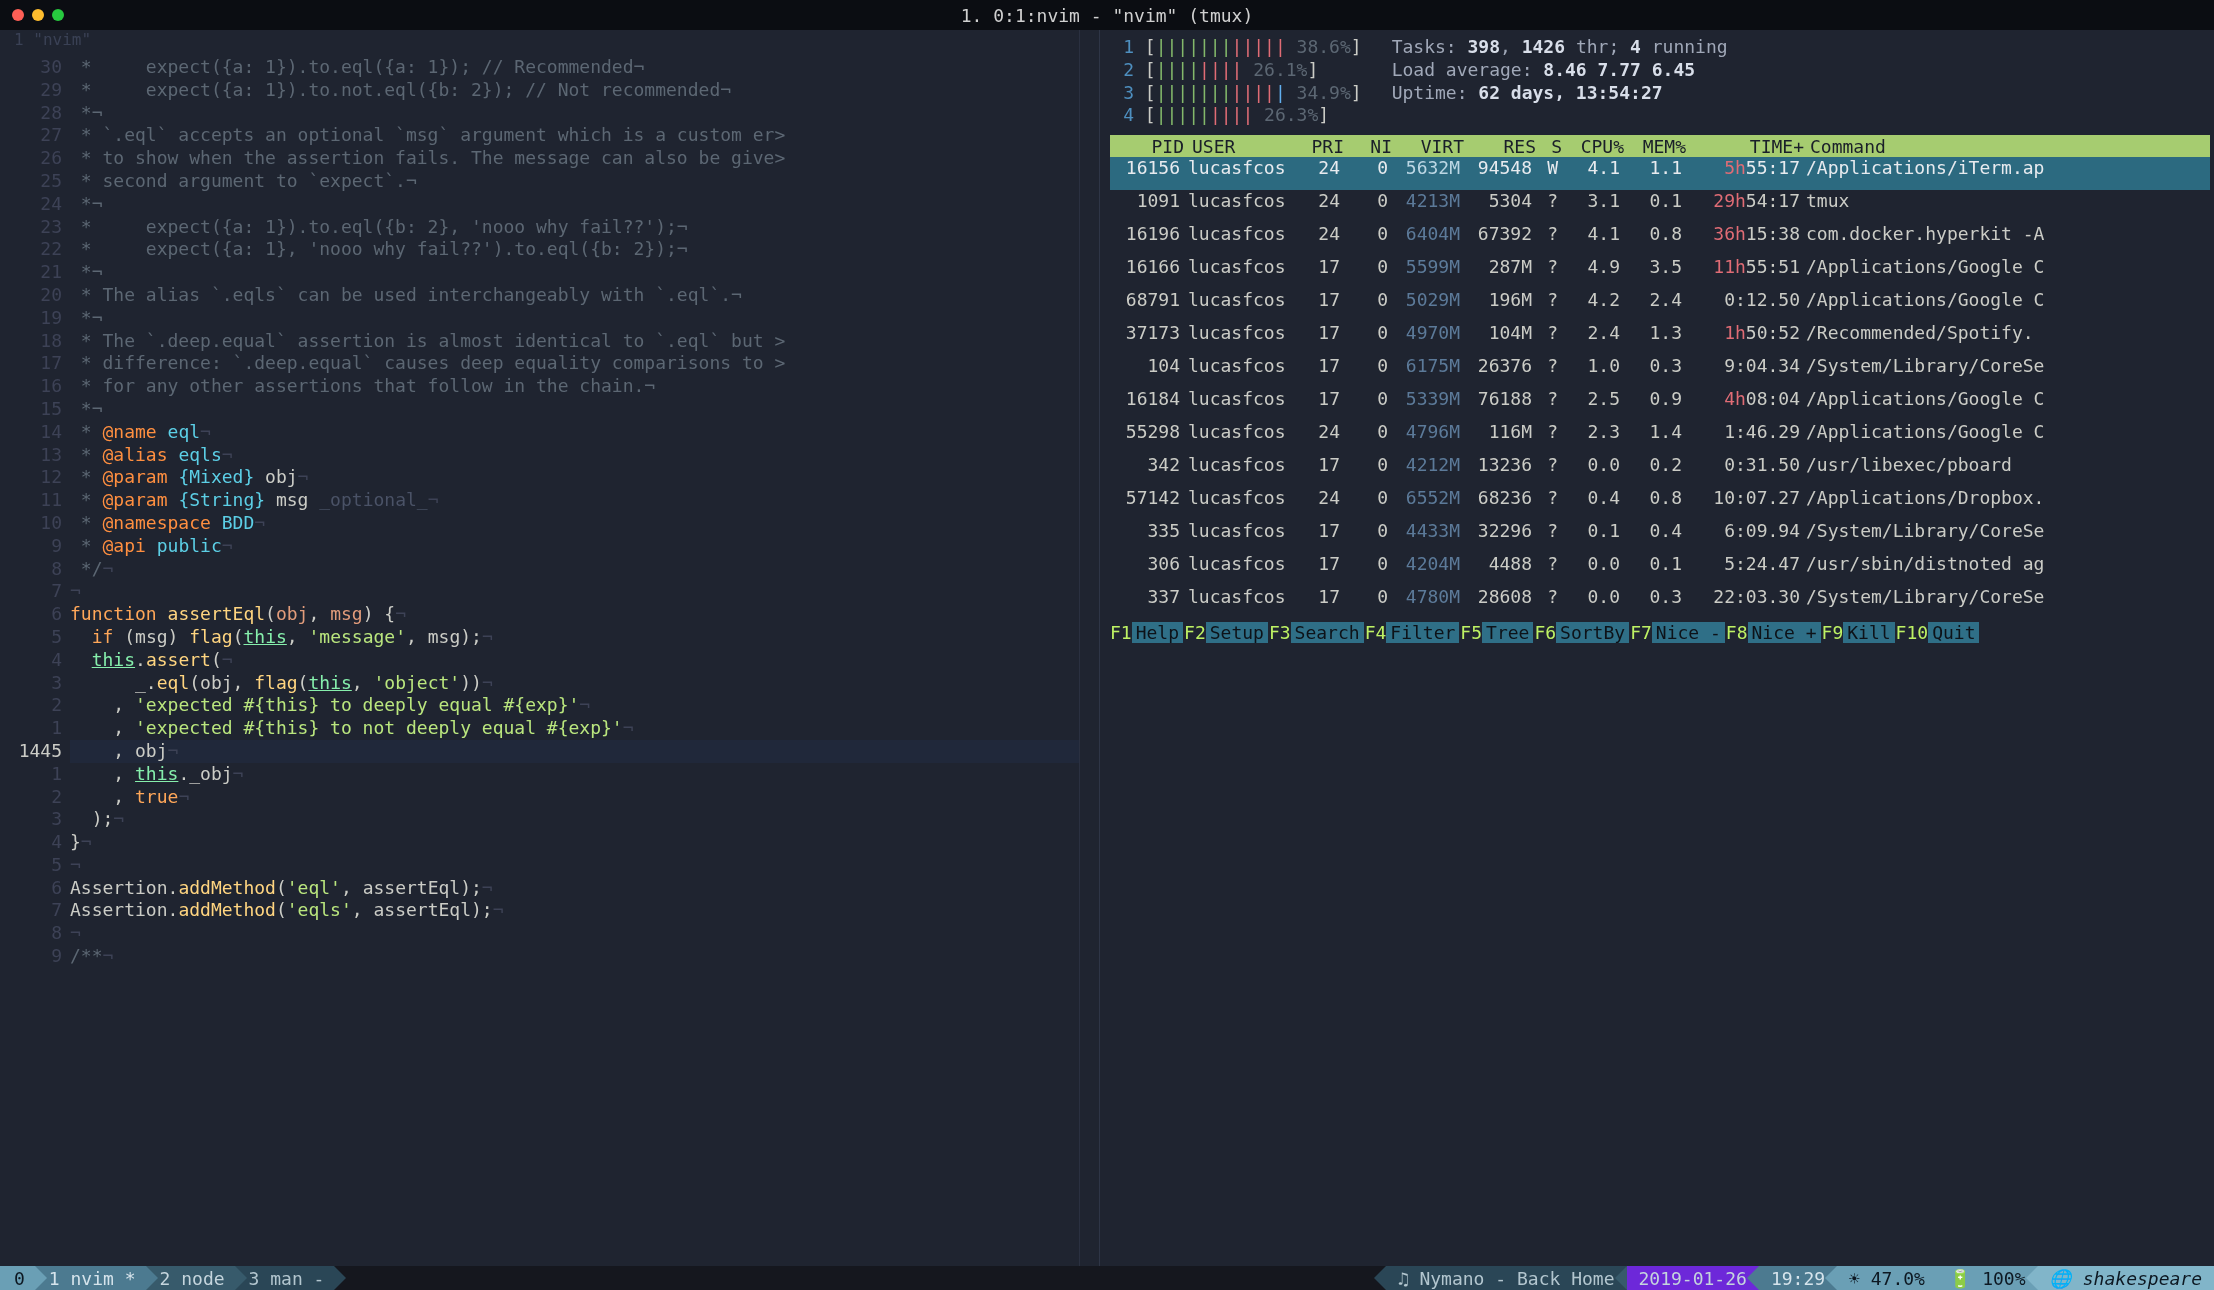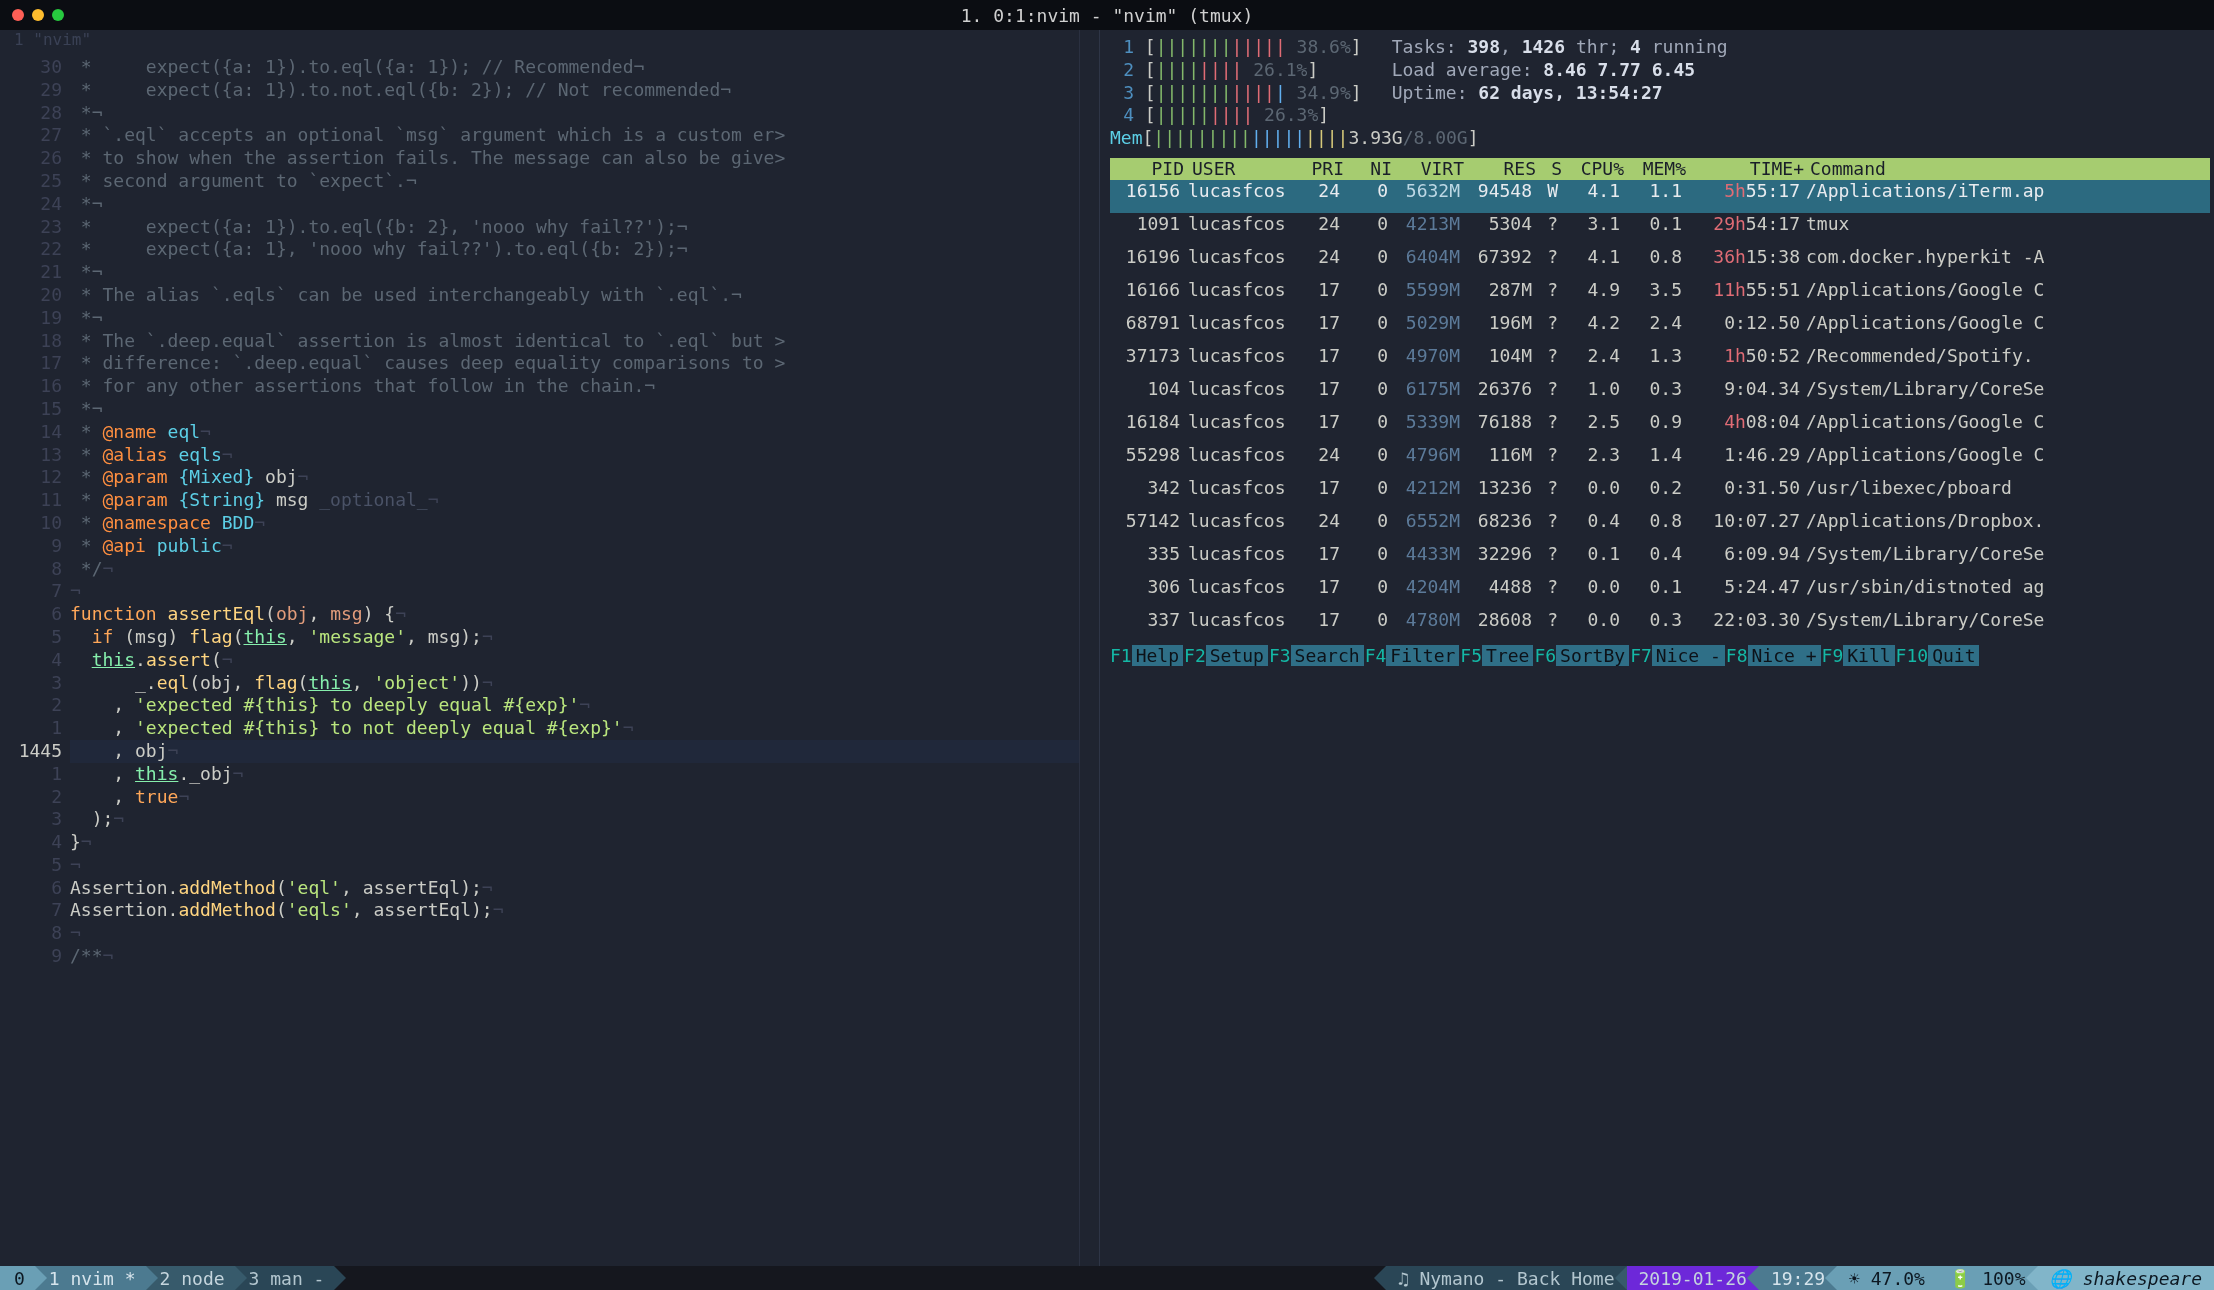--- a/index.html
+++ b/index.html
@@ -142,21 +142,21 @@
   .proc-row .virt { color: #5c7a99; }
   .proc-row.sel .virt { color: #bcd7e4; }
   .time-hi { color: #e06c75; }
   .fkeys {
     height: 23px;
     display: flex;
     align-items: center;
     margin-top: 2px;
     font-size: 18px;
   }
-  .fk { color: #14b8a6; }
+  .fk { color: #bef264; }
   .fk-lbl { background: #2f6f87; color: #0d1218; padding: 0 4px; margin-right: 1px; }
   .shell { margin-top: 22px; line-height: 22.8px;}
   .sh-path { color: #5ccfe6; }
   .sh-on   { color: #cbccc6; }
   .sh-branch { color: #e06c75; }
   .sh-mark { color: #5ccfe6; }
   .sh-took { color: #ffcc66; }
   .sh-arrow { color: #5ccfe6; }
 
   
@@ -282,21 +282,20 @@
           <div class="cpu-row"><span class="cpu-num">4</span>  <span class="br">[</span><span class="bar-g">|||||</span><span class="bar-r">||||</span><span class="bar-c"></span><span class="bar-dim">                   </span><span class="cpu-pct">26.3%</span><span class="br">]</span></div>
         </div>
       <div class="htop-info">
         <div class="cpu-row">Tasks: <span class="hi-bold">398</span>, <span class="hi-bold">1426</span> thr; <span class="hi-bold">4</span> running</div>
         <div class="cpu-row">Load average: <span class="hi-bold">8.46 7.77 6.45</span></div>
         <div class="cpu-row">Uptime: <span class="hi-bold">62 days, 13:54:27</span></div>
       </div>
     </div>
 
     <div id="mem-meters">
-        <div class="mem-row"><span class="mem-lbl">Mem</span><span class="br">[</span><span class="bar-g">|||||||||</span><span class="bar-c">|||||</span><span style="color:#d6c97a">||||</span><span class="ident">3.93G</span><span class="cpu-pct">/8.00G</span><span class="br">]</span></div>
       </div>
 
     <div class="proc-header" id="proc-header">
         <div class="ph-pid">PID</div>
         <div class="ph-user">USER</div>
         <div class="ph-pri">PRI</div>
         <div class="ph-ni">NI</div>
         <div class="ph-virt">VIRT</div>
         <div class="ph-res">RES</div>
         <div class="ph-s">S</div>

